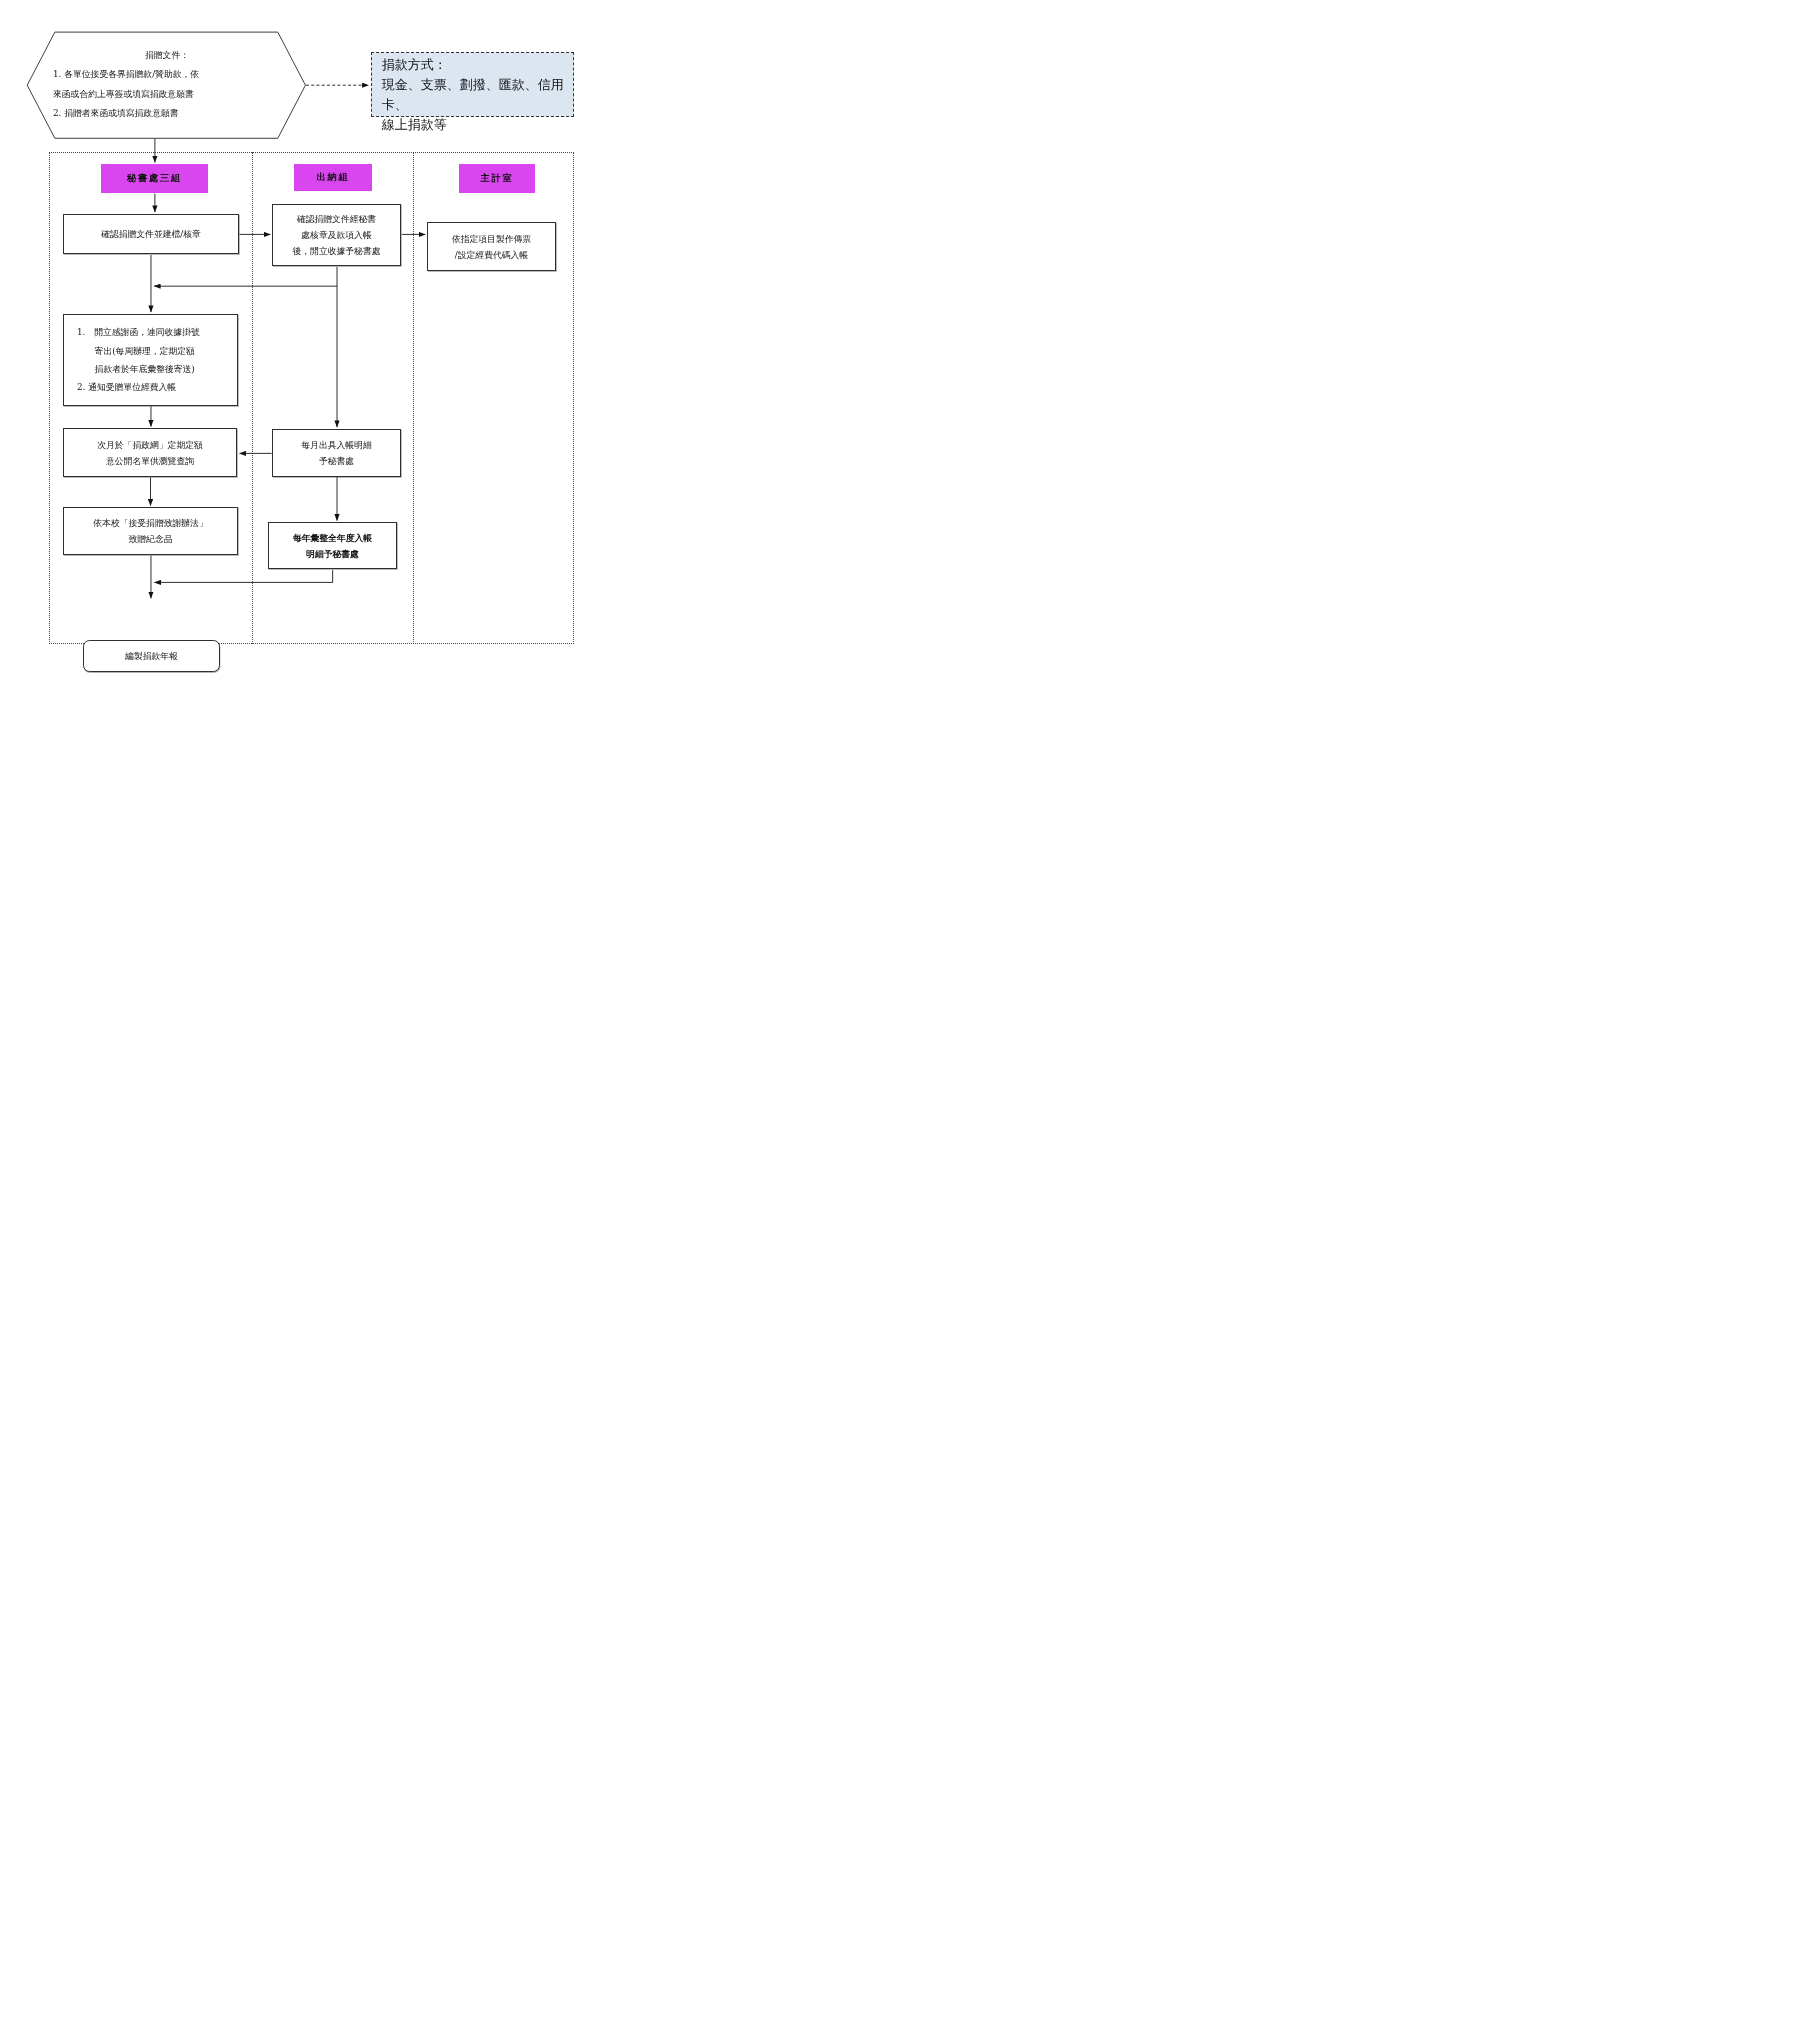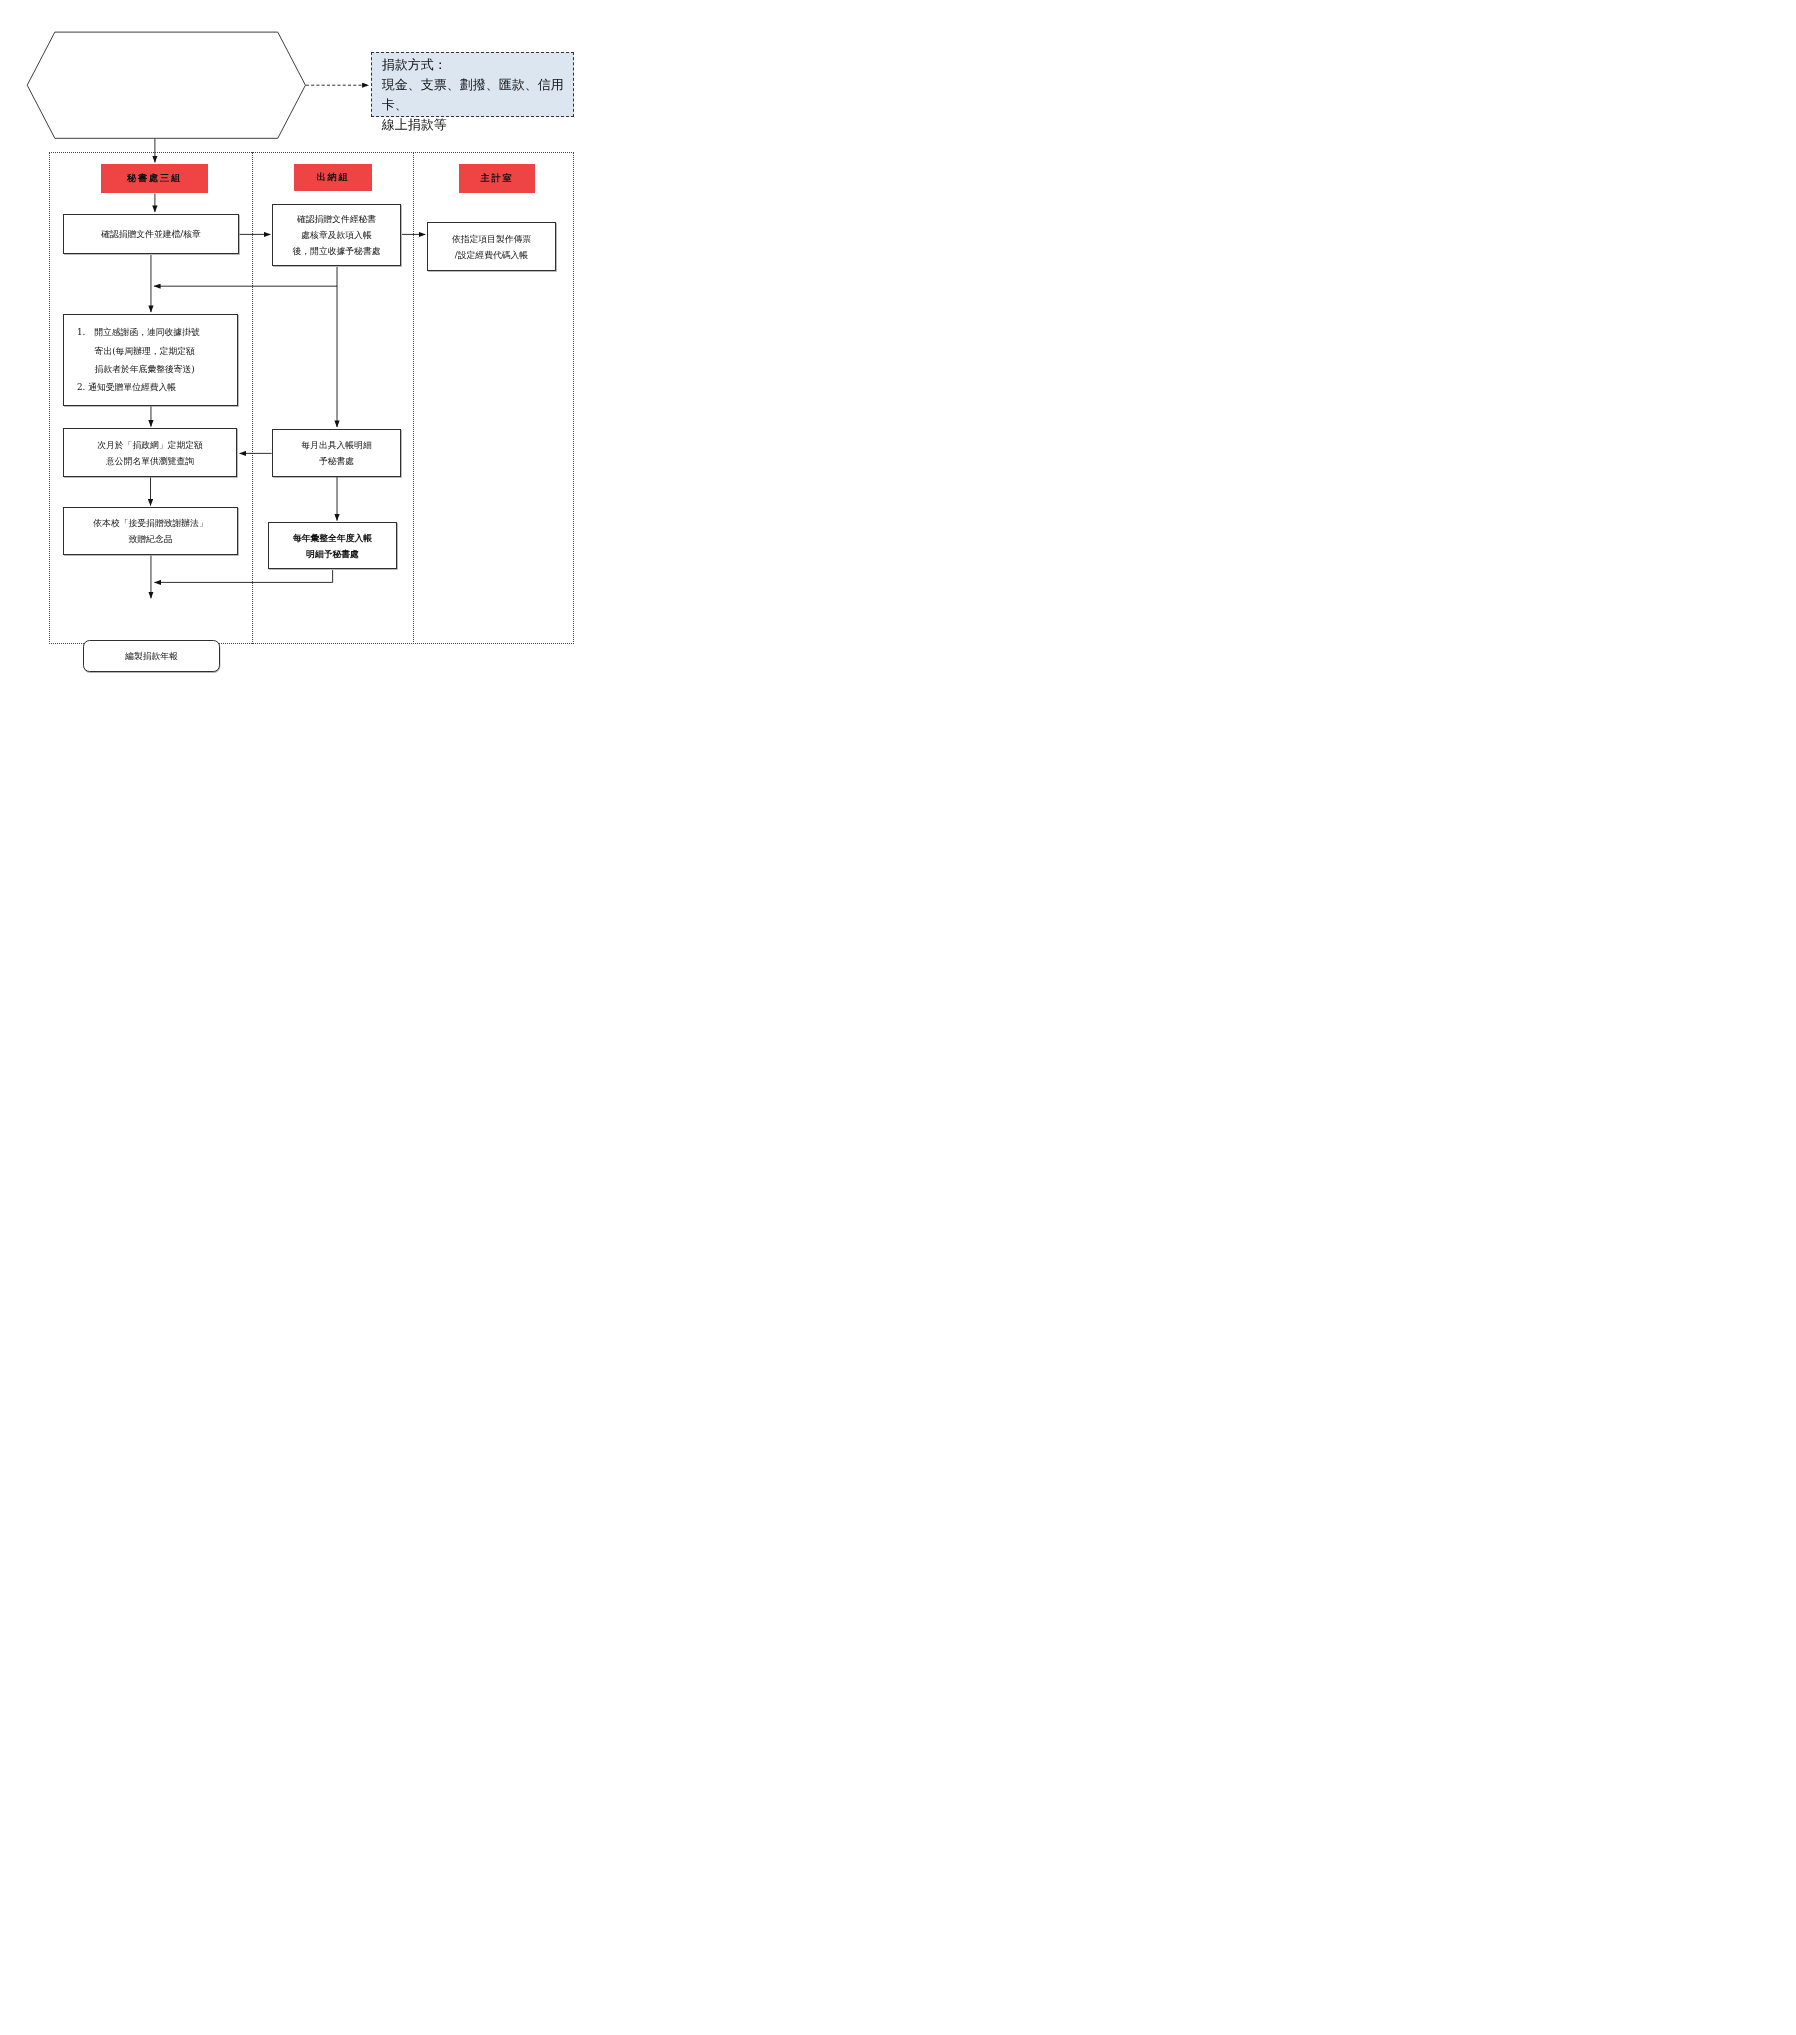--- a/index.html
+++ b/index.html
@@ -30,21 +30,21 @@
     position:absolute;left:49px;top:152px;width:525px;height:492px;
     border:0.9px dotted #444444;box-sizing:border-box;background:transparent;
   }
   .lane-divider{
     position:absolute;top:152px;height:492px;width:0;
     border-left:0.9px dotted #444444;
   }
 
   
   .col-header{
-    position:absolute;background:#ef4444;
+    position:absolute;background:#d946ef;
     display:flex;align-items:center;justify-content:center;
     font-size:9.2px;font-weight:bold;letter-spacing:1.8px;
   }
 
   
   .pbox{
     position:absolute;background:#ffffff;
     border:0.9px solid #2f2f2f;box-sizing:border-box;
     box-shadow:0.9px 0.9px 0 #b3b3b3;
     display:flex;align-items:center;justify-content:center;
@@ -59,20 +59,26 @@
 </style>
 </head>
 <body>
 
 <div class="canvas">
 
   <svg class="wires" width="599" height="679" viewBox="0 0 1365 1547">
     <polygon points="125,73 633,73 696,194 633,315 125,315 62,194" fill="#ffffff" stroke="#222222" stroke-width="2"></polygon>
   </svg>
 
+  <div class="hex-text">
+    <div class="hex-title">捐贈文件：</div>
+    <div class="hex-body">1. 各單位接受各界捐贈款/贊助款，依
+來函或合約上專簽或填寫捐政意願書
+2. 捐贈者來函或填寫捐政意願書</div>
+  </div>
 
   <div class="note">捐款方式：
 現金、支票、劃撥、匯款、信用卡、
 線上捐款等</div>
 
   <div class="lane-box"></div>
   <div class="lane-divider" style="left:252px;"></div>
   <div class="lane-divider" style="left:413px;"></div>
 
   <div class="col-header" style="left:101px;top:164px;width:107px;height:28.5px;">秘書處三組</div>

